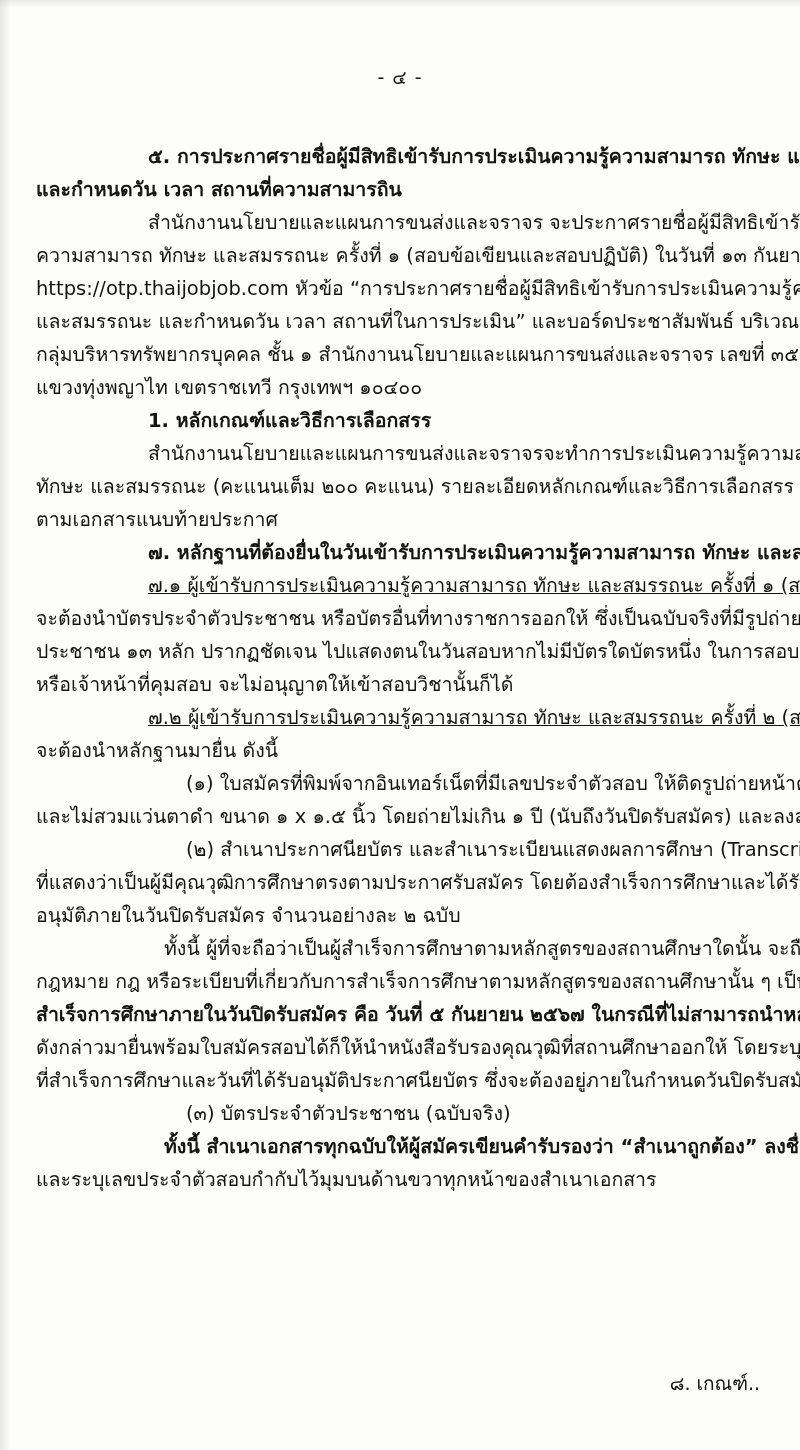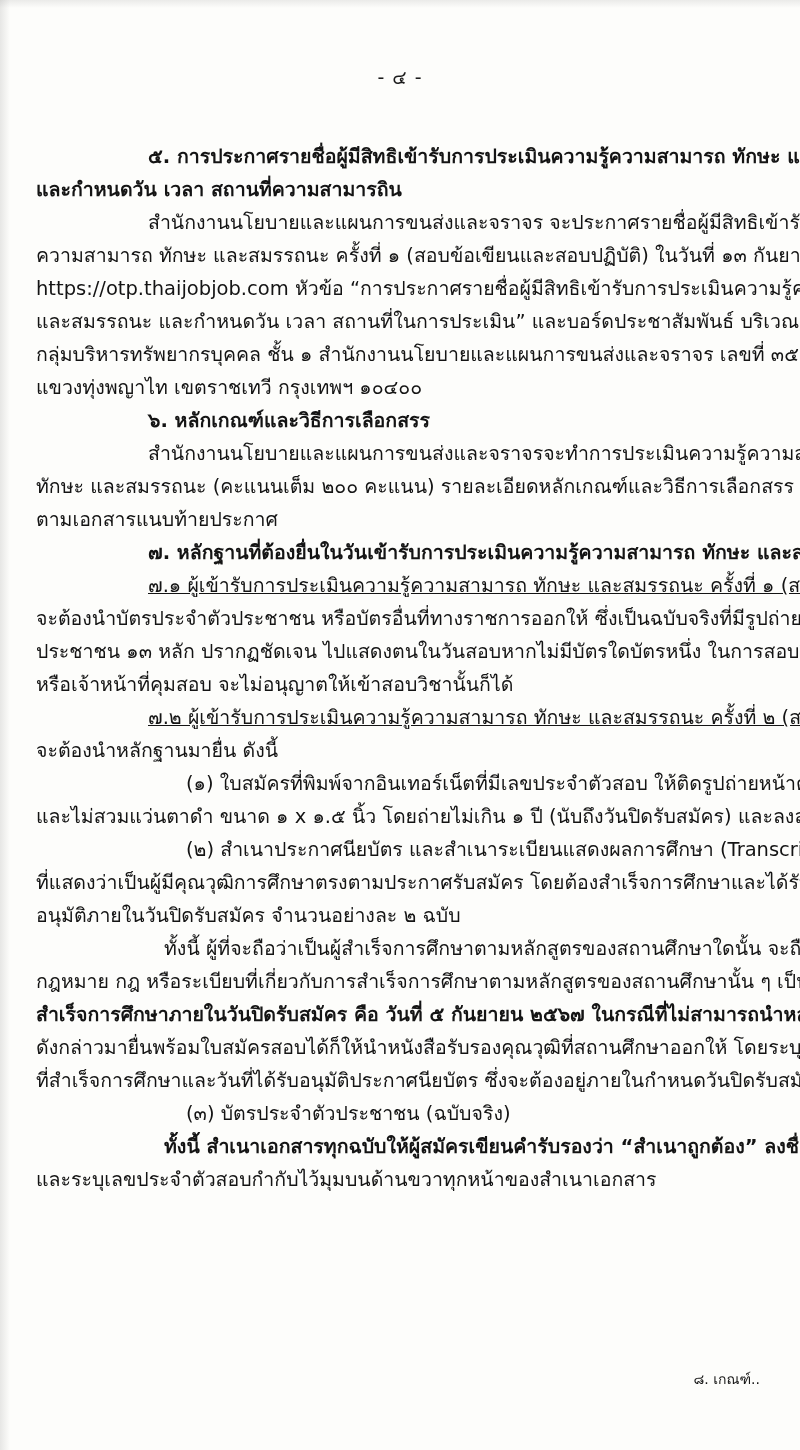--- a/index.html
+++ b/index.html
@@ -52,21 +52,21 @@
   .indent-4 { padding-left: 150px; }
   .indent-0 { padding-left: 0; }
   .b { font-weight: bold; }
   .u { text-decoration: underline; }
   .footer-note {
     position: absolute;
     left: 0;
     top: 1368px;
     width: 760px;
     text-align: right;
-    font-size: 14px;
+    font-size: 19px;
     color: #141414;
   }
   .edge-shadow-left {
     position: absolute;
     left: 0;
     top: 0;
     width: 10px;
     height: 1450px;
     background: linear-gradient(to right, rgba(140,140,140,0.20), rgba(255,255,255,0));
     pointer-events: none;
@@ -93,21 +93,21 @@
 
   <div class="body-text">
       <div class="ln indent-2"><span class="b">๕. การประกาศรายชื่อผู้มีสิทธิเข้ารับการประเมินความรู้ความสามารถ ทักษะ และสมรรถนะ</span></div>
       <div class="ln indent-0"><span class="b">และกำหนดวัน เวลา สถานที่ความสามารถิน</span></div>
       <div class="ln indent-2">สำนักงานนโยบายและแผนการขนส่งและจราจร จะประกาศรายชื่อผู้มีสิทธิเข้ารับการประเมินความรู้</div>
       <div class="ln indent-0">ความสามารถ ทักษะ และสมรรถนะ ครั้งที่ ๑ (สอบข้อเขียนและสอบปฏิบัติ) ในวันที่ ๑๓ กันยายน ๒๕๖๗ ทางเว็บไซต์</div>
       <div class="ln indent-0">https://otp.thaijobjob.com หัวข้อ “การประกาศรายชื่อผู้มีสิทธิเข้ารับการประเมินความรู้ความสามารถ ทักษะ</div>
       <div class="ln indent-0">และสมรรถนะ และกำหนดวัน เวลา สถานที่ในการประเมิน” และบอร์ดประชาสัมพันธ์ บริเวณหน้าห้อง</div>
       <div class="ln indent-0">กลุ่มบริหารทรัพยากรบุคคล ชั้น ๑ สำนักงานนโยบายและแผนการขนส่งและจราจร เลขที่ ๓๕ ถนนเพชรบุรี</div>
       <div class="ln indent-0">แขวงทุ่งพญาไท เขตราชเทวี กรุงเทพฯ ๑๐๔๐๐</div>
-      <div class="ln indent-2"><span class="b">๖. หลักเกณฑ์และวิธีการเลือกสรร</span></div>
+      <div class="ln indent-2"><span class="b">1. หลักเกณฑ์และวิธีการเลือกสรร</span></div>
       <div class="ln indent-2">สำนักงานนโยบายและแผนการขนส่งและจราจรจะทำการประเมินความรู้ความสามารถ</div>
       <div class="ln indent-0">ทักษะ และสมรรถนะ (คะแนนเต็ม ๒๐๐ คะแนน) รายละเอียดหลักเกณฑ์และวิธีการเลือกสรร ปรากฏ</div>
       <div class="ln indent-0">ตามเอกสารแนบท้ายประกาศ</div>
       <div class="ln indent-2"><span class="b">๗. หลักฐานที่ต้องยื่นในวันเข้ารับการประเมินความรู้ความสามารถ ทักษะ และสมรรถนะ</span></div>
       <div class="ln indent-2"><span class="u">๗.๑ ผู้เข้ารับการประเมินความรู้ความสามารถ ทักษะ และสมรรถนะ ครั้งที่ ๑ (สอบข้อเขียนและสอบปฏิบัติ)</span></div>
       <div class="ln indent-0">จะต้องนำบัตรประจำตัวประชาชน หรือบัตรอื่นที่ทางราชการออกให้ ซึ่งเป็นฉบับจริงที่มีรูปถ่ายและเลขประจำตัว</div>
       <div class="ln indent-0">ประชาชน ๑๓ หลัก ปรากฏชัดเจน ไปแสดงตนในวันสอบหากไม่มีบัตรใดบัตรหนึ่ง ในการสอบวิชาใด กรรมการ</div>
       <div class="ln indent-0">หรือเจ้าหน้าที่คุมสอบ จะไม่อนุญาตให้เข้าสอบวิชานั้นก็ได้</div>
       <div class="ln indent-2"><span class="u">๗.๒ ผู้เข้ารับการประเมินความรู้ความสามารถ ทักษะ และสมรรถนะ ครั้งที่ ๒ (สอบสัมภาษณ์)</span></div>
       <div class="ln indent-0">จะต้องนำหลักฐานมายื่น ดังนี้</div>

